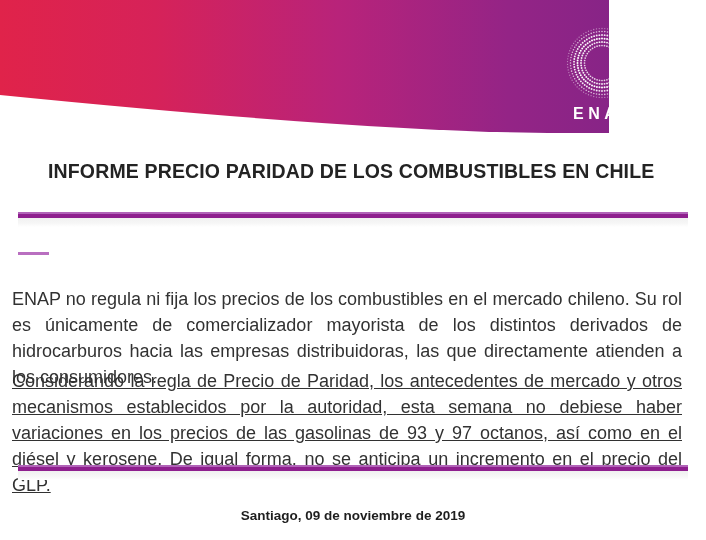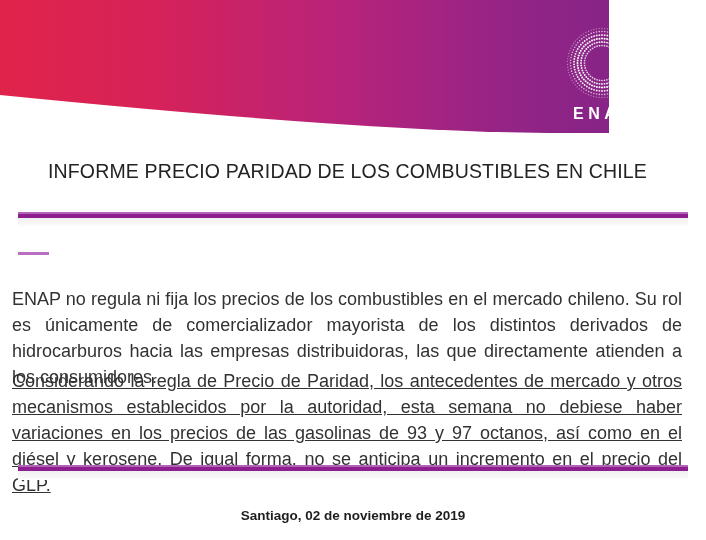--- a/index.html
+++ b/index.html
@@ -64,21 +64,21 @@
     line-height: 20px;
   }
 
   
   .doc-title {
     position: absolute;
     left: 48px;
     top: 160px;
     width: 640px;
     font-size: 19.5px;
-    font-weight: normal;
+    font-weight: bold;
     color: #232323;
     letter-spacing: 0.15px;
     white-space: nowrap;
     font-family: "Liberation Sans", sans-serif;
   }
 
   
   .rule-top {
     position: absolute;
     left: 18px;
@@ -562,15 +562,15 @@
   <div class="rule-top"></div>
   <div class="rule-shadow-top"></div>
   <div class="rule-dash"></div>
 
   <p class="body-copy para-1">ENAP no regula ni fija los precios de los combustibles en el mercado chileno. Su rol es únicamente de comercializador mayorista de los distintos derivados de hidrocarburos hacia las empresas distribuidoras, las que directamente atienden a los consumidores.</p>
   <p class="body-copy para-2">Considerando la regla de Precio de Paridad, los antecedentes de mercado y otros mecanismos establecidos por la autoridad, esta semana no debiese haber variaciones en los precios de las gasolinas de 93 y 97 octanos, así como en el diésel y kerosene. De igual forma, no se anticipa un incremento en el precio del GLP.</p>
 
   <div class="rule-bottom"></div>
   <div class="rule-shadow-bottom"></div>
 
-  <div class="footer-date">Santiago, 02 de noviembre de 2019</div>
+  <div class="footer-date">Santiago, 09 de noviembre de 2019</div>
 
 </div>
 
 </body></html>

